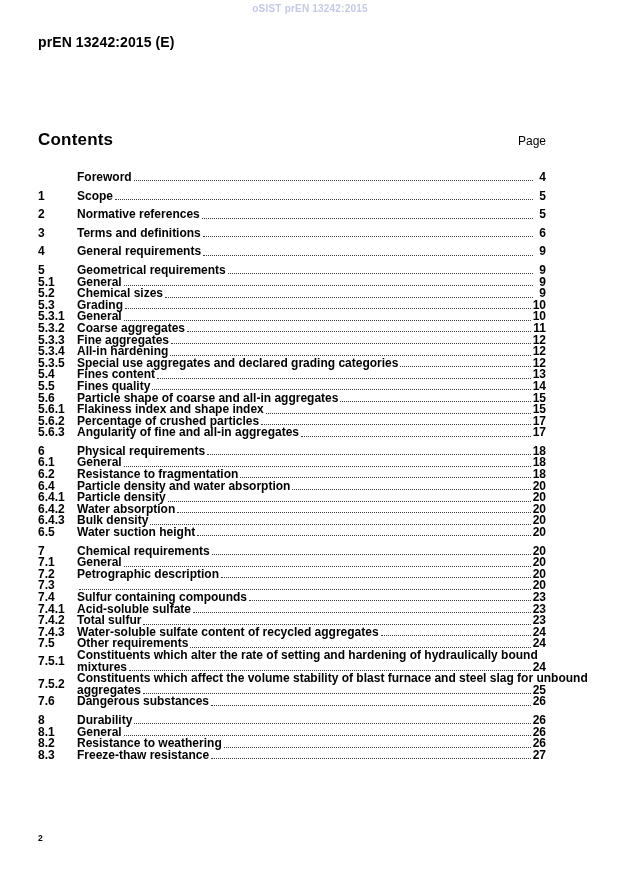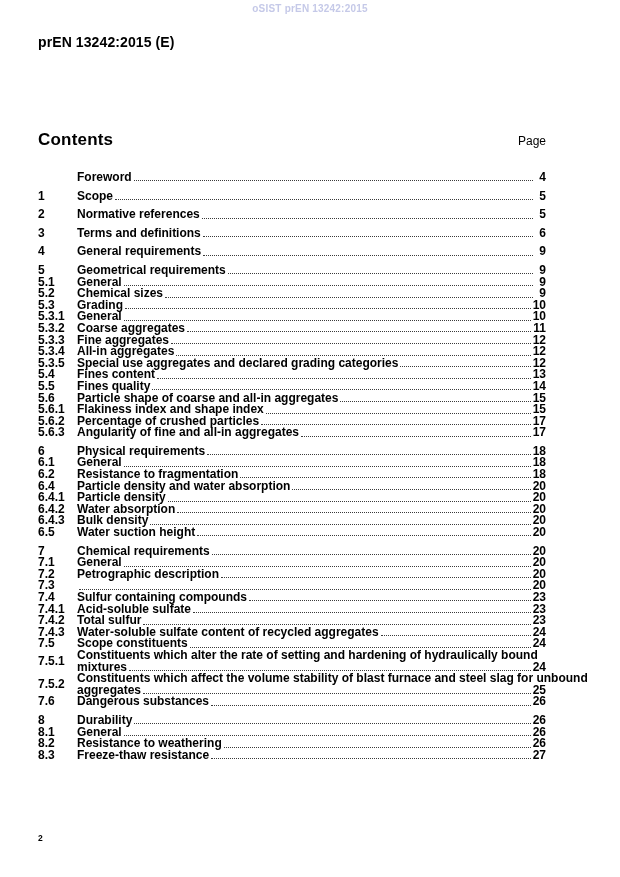--- a/index.html
+++ b/index.html
@@ -263,21 +263,21 @@
             <span class="toc-text">Fine aggregates</span>
             <span class="leader"></span>
             <span class="toc-page">12</span>
           </div>
         </div>
       </div>
       <div class="toc-entry">
         <div class="toc-num">5.3.4</div>
         <div class="toc-body">
           <div class="toc-line">
-            <span class="toc-text">All-in aggregates</span>
+            <span class="toc-text">All-in hardening</span>
             <span class="leader"></span>
             <span class="toc-page">12</span>
           </div>
         </div>
       </div>
       <div class="toc-entry">
         <div class="toc-num">5.3.5</div>
         <div class="toc-body">
           <div class="toc-line">
             <span class="toc-text">Special use aggregates and declared grading categories</span>
@@ -502,21 +502,21 @@
             <span class="toc-text">Water-soluble sulfate content of recycled aggregates</span>
             <span class="leader"></span>
             <span class="toc-page">24</span>
           </div>
         </div>
       </div>
       <div class="toc-entry">
         <div class="toc-num">7.5</div>
         <div class="toc-body">
           <div class="toc-line">
-            <span class="toc-text">Scope constituents</span>
+            <span class="toc-text">Other requirements</span>
             <span class="leader"></span>
             <span class="toc-page">24</span>
           </div>
         </div>
       </div>
       <div class="toc-entry">
         <div class="toc-num">7.5.1</div>
         <div class="toc-body">
           <div class="toc-line">
             <span class="toc-text">Constituents which alter the rate of setting and hardening of hydraulically bound</span>

